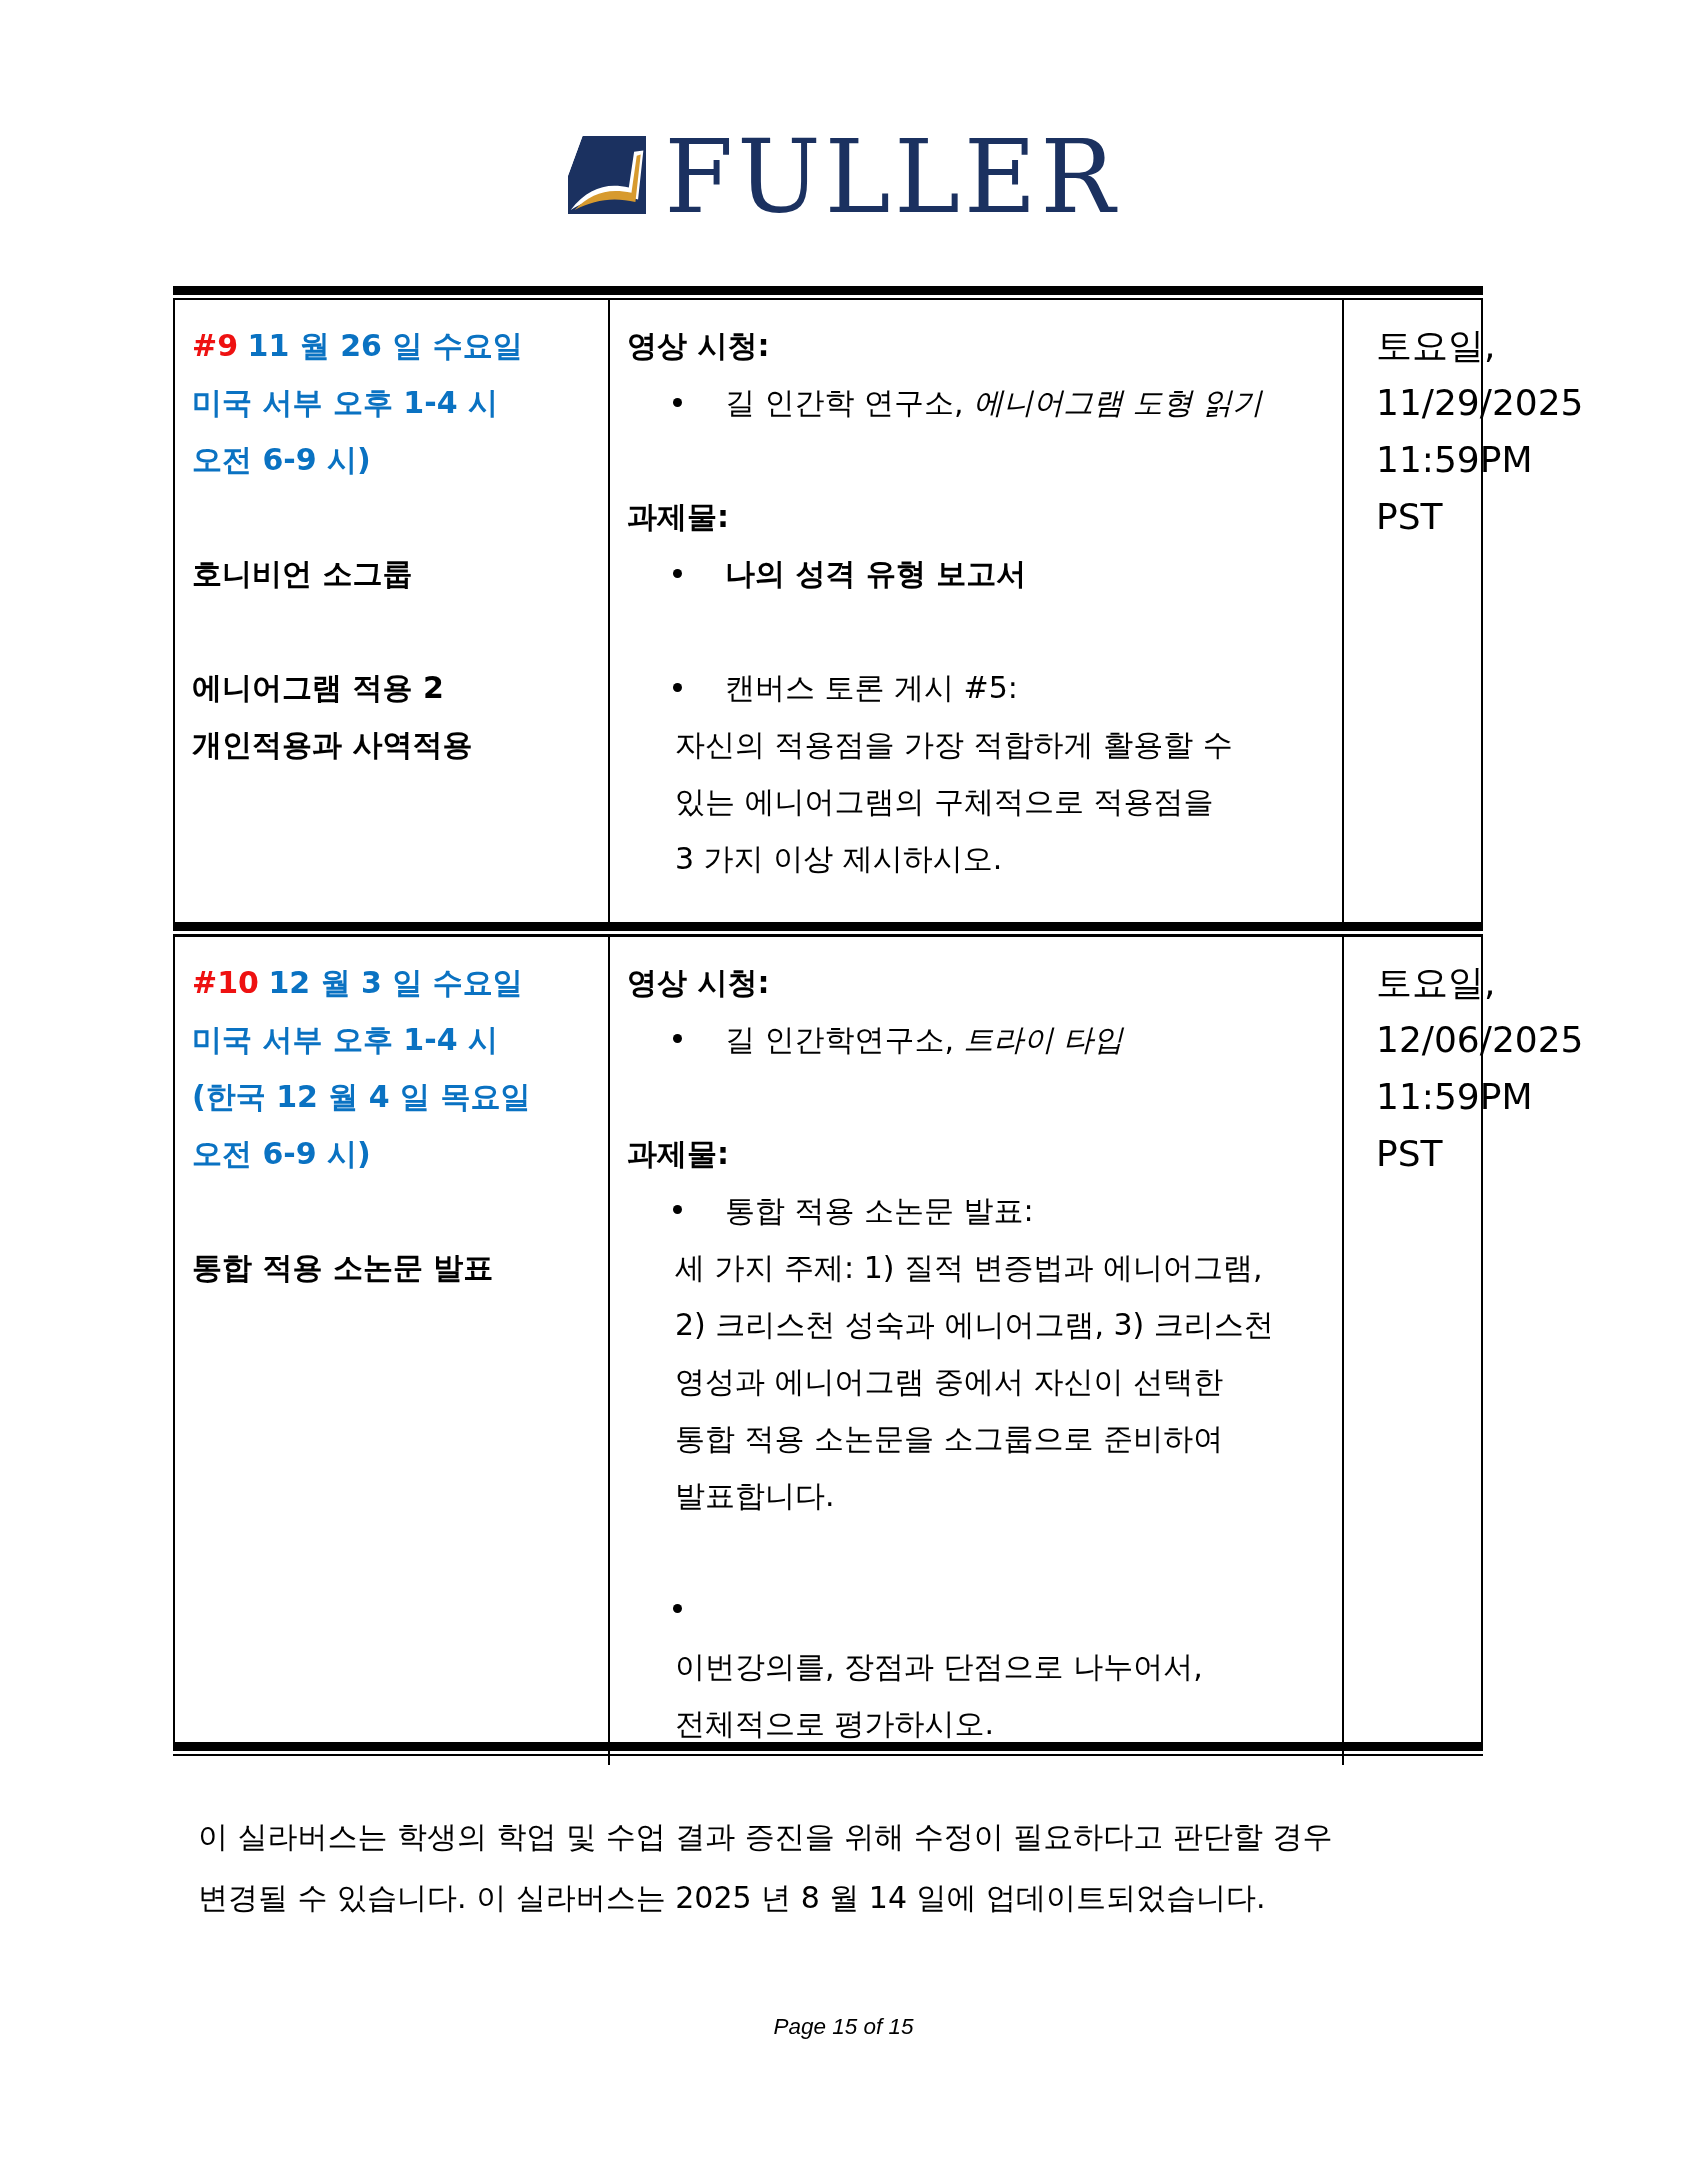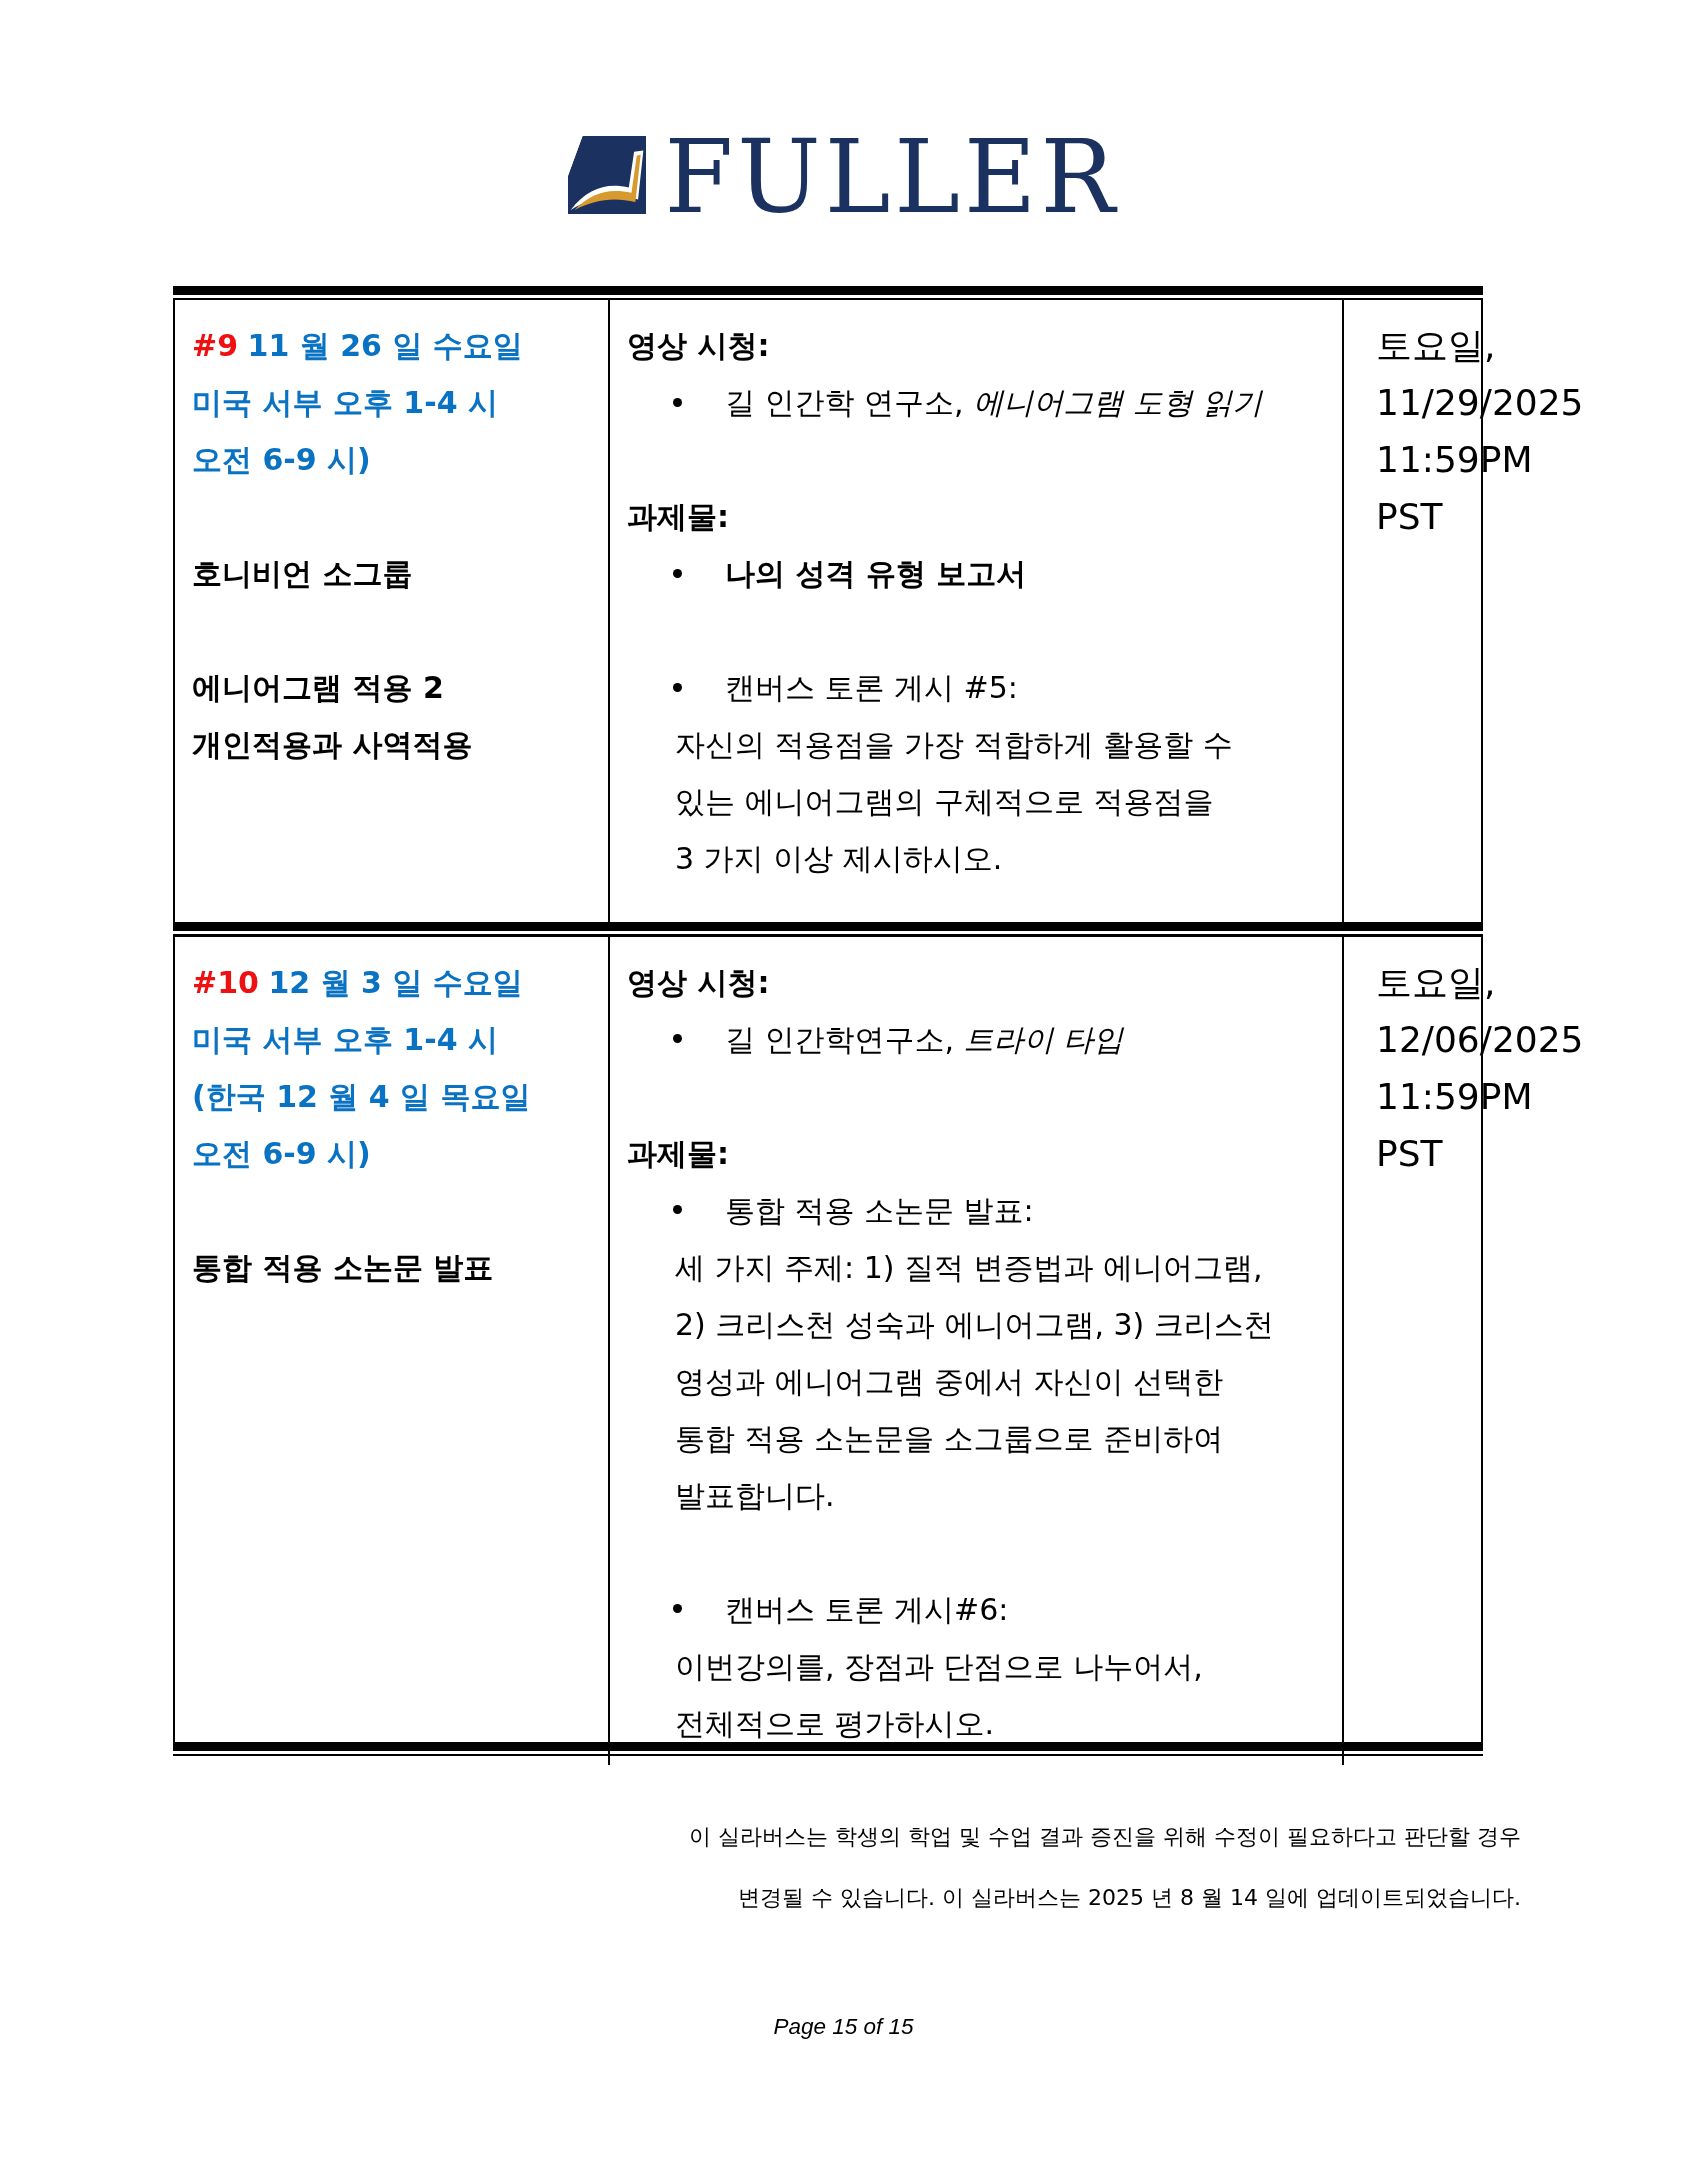--- a/index.html
+++ b/index.html
@@ -30,21 +30,21 @@
     .blank { height: 57px; }
     .bullet { display: flex; padding-left: 46px; }
     .bullet-dot { width: 52px; flex: none; }
     .bullet-dot::before { content: ""; display: inline-block; width: 9.3px; height: 9.3px; border-radius: 50%; background: #000; vertical-align: middle; margin-bottom: 5.3px; }
     .bullet-strong { font-weight: bold; }
     .indent { padding-left: 48px; }
     .italic { font-style: italic; }
     .due { font-size: 36px; line-height: 57px; padding-left: 32px; }
 
     
-    .note { position: absolute; left: 198px; top: 1806px; width: 1323px; font-size: 22px; line-height: 61px; text-align: right; }
+    .note { position: absolute; left: 198px; top: 1806px; width: 1323px; font-size: 30px; line-height: 61px; }
     .page-num { position: absolute; left: 0; width: 1687px; top: 2014px; text-align: center; font-family: "Liberation Sans", sans-serif; font-size: 22.5px; font-style: italic; }
   </style>
 </head>
 <body>
 
 <div class="logo">
   <div class="logo-mark">
     <svg width="78" height="78" viewBox="0 0 118 118">
       <path d="M22 0 L118 0 L118 118 L0 118 L0 60 Z" fill="#1b3160"></path>
       <path d="M0 60 L22 0 L0 0 Z" fill="#ffffff"></path>
@@ -132,21 +132,20 @@
         <span>통합 적용 소논문 발표:</span>
       </div>
       <div class="indent">세 가지 주제: 1) 질적 변증법과 에니어그램,</div>
       <div class="indent">2) 크리스천 성숙과 에니어그램, 3) 크리스천</div>
       <div class="indent">영성과 에니어그램 중에서 자신이 선택한</div>
       <div class="indent">통합 적용 소논문을 소그룹으로 준비하여</div>
       <div class="indent">발표합니다.</div>
       <div class="blank"></div>
       <div class="bullet">
         <span class="bullet-dot"></span>
-        <span>캔버스 토론 게시#6:</span>
       </div>
       <div class="indent">이번강의를, 장점과 단점으로 나누어서,</div>
       <div class="indent">전체적으로 평가하시오.</div>
     </div>
     <div class="cell due">
       <div>토요일,</div>
       <div>12/06/2025</div>
       <div>11:59PM</div>
       <div>PST</div>
     </div>

